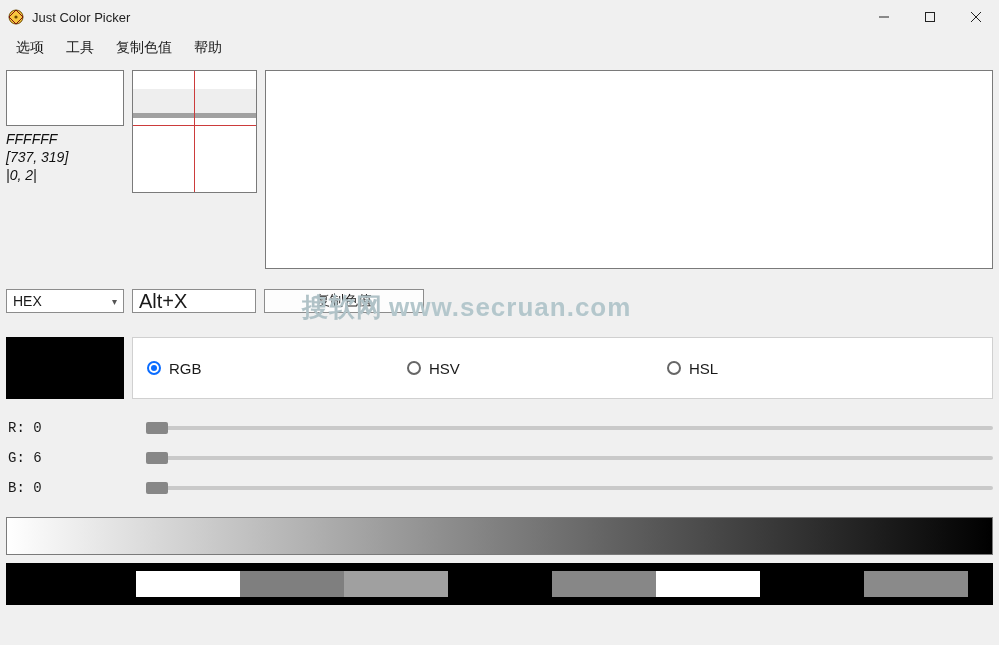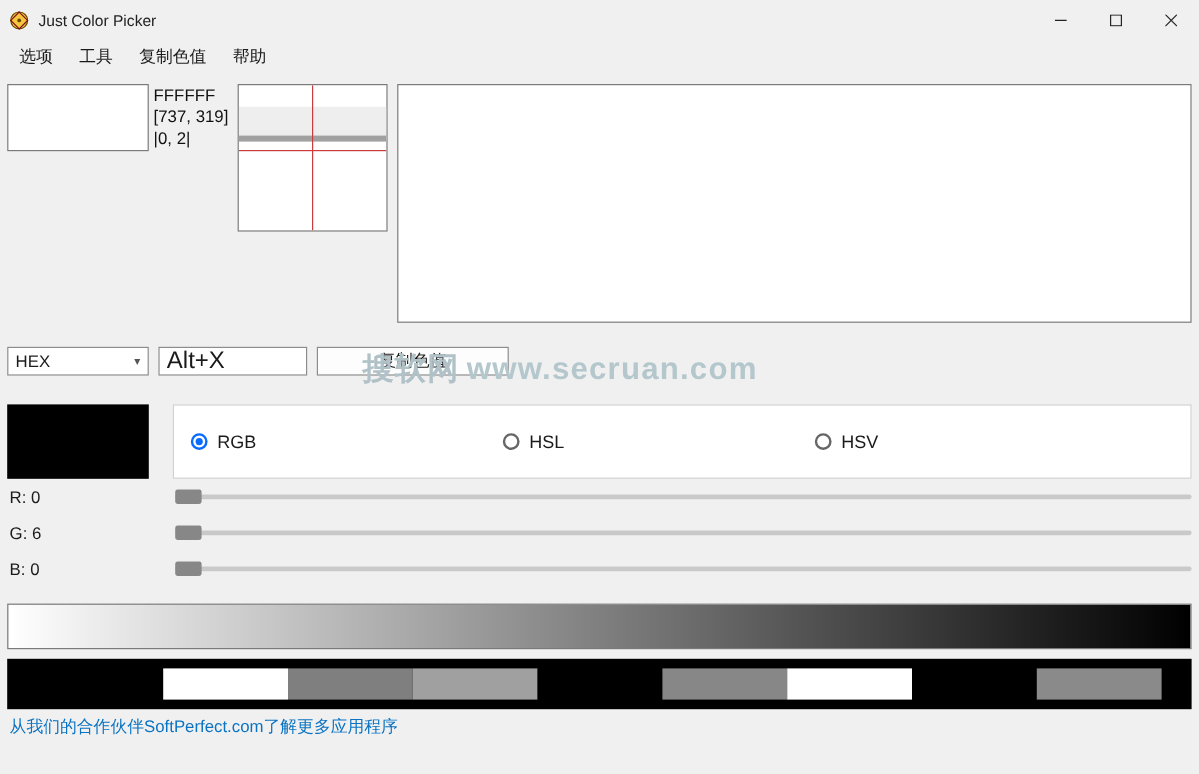--- a/index.html
+++ b/index.html
@@ -56,22 +56,23 @@
   }
 
   .top-row {
     display: flex;
     gap: 8px;
     margin-bottom: 6px;
   }
 
   .left-col {
     display: flex;
-    flex-direction: row;
+    flex-direction: column;
     gap: 4px;
+    font-style: italic;
   }
 
   .color-preview {
     width: 118px;
     height: 56px;
     border: 1px solid #7a7a7a;
     background: #ffffff;
   }
 
   .info-lines {
@@ -161,21 +162,21 @@
     color: #b4c7cc;
     letter-spacing: 1px;
     pointer-events: none;
     user-select: none;
     white-space: nowrap;
   }
   .watermark .cn { color:#b0c2c7; margin-right:6px; }
 
   .swatch-row {
     display:flex;
-    gap: 20px;
+    gap: 8px;
     margin-top: 24px;
   }
   .swatch-current {
     width: 118px;
     height: 62px;
     background: #000000;
   }
 
   .model-radios {
     flex:1;
@@ -198,20 +199,22 @@
     border-radius:50%;
     display:flex; align-items:center; justify-content:center;
     background:#fff;
   }
   .radio.selected { border-color:#0a6cff; }
   .radio.selected .dot {
     width:6px; height:6px; border-radius:50%; background:#0a6cff;
   }
 
   .sliders {
+    margin-top: 14px;
+    font-family: Liberation Mono, monospace;
   }
   .slider-row {
     display:flex;
     align-items:center;
     height: 30px;
   }
   .slider-row .lbl {
     width: 140px;
     padding-left: 2px;
     font-size:14px;
@@ -339,25 +342,25 @@
     <div class="swatch-current"></div>
     <div class="model-radios">
       <div class="radio-group">
         <span class="radio selected">
             <span class="dot"></span>
           </span>
         <span>RGB</span>
       </div>
       <div class="radio-group">
         <span class="radio"></span>
-        <span>HSL</span>
+        <span>HSV</span>
       </div>
       <div class="radio-group">
         <span class="radio"></span>
-        <span>HSV</span>
+        <span>HSL</span>
       </div>
     </div>
   </div>
 
   <div class="sliders">
     <div class="slider-row">
       <div class="lbl">R: 0</div>
       <div class="track">
           <div class="thumb"></div>
         </div>
@@ -383,19 +386,18 @@
     <div class="cell" style="background:#ffffff"></div>
     <div class="cell" style="background:#7f7f7f"></div>
     <div class="cell" style="background:#a0a0a0"></div>
     <div class="cell" style="background:#000000"></div>
     <div class="cell" style="background:#878787"></div>
     <div class="cell" style="background:#ffffff"></div>
     <div class="cell" style="background:#000000"></div>
     <div class="cell" style="background:#8a8a8a"></div>
   </div>
 
-  <div class="footer-link">从我们的合作伙伴SoftPerfect.com了解更多应用程序</div>
 
 </div>
 
 <div class="watermark">
   <span class="cn">搜软网</span><span>www.secruan.com</span>
 </div>
 
 </body></html>

